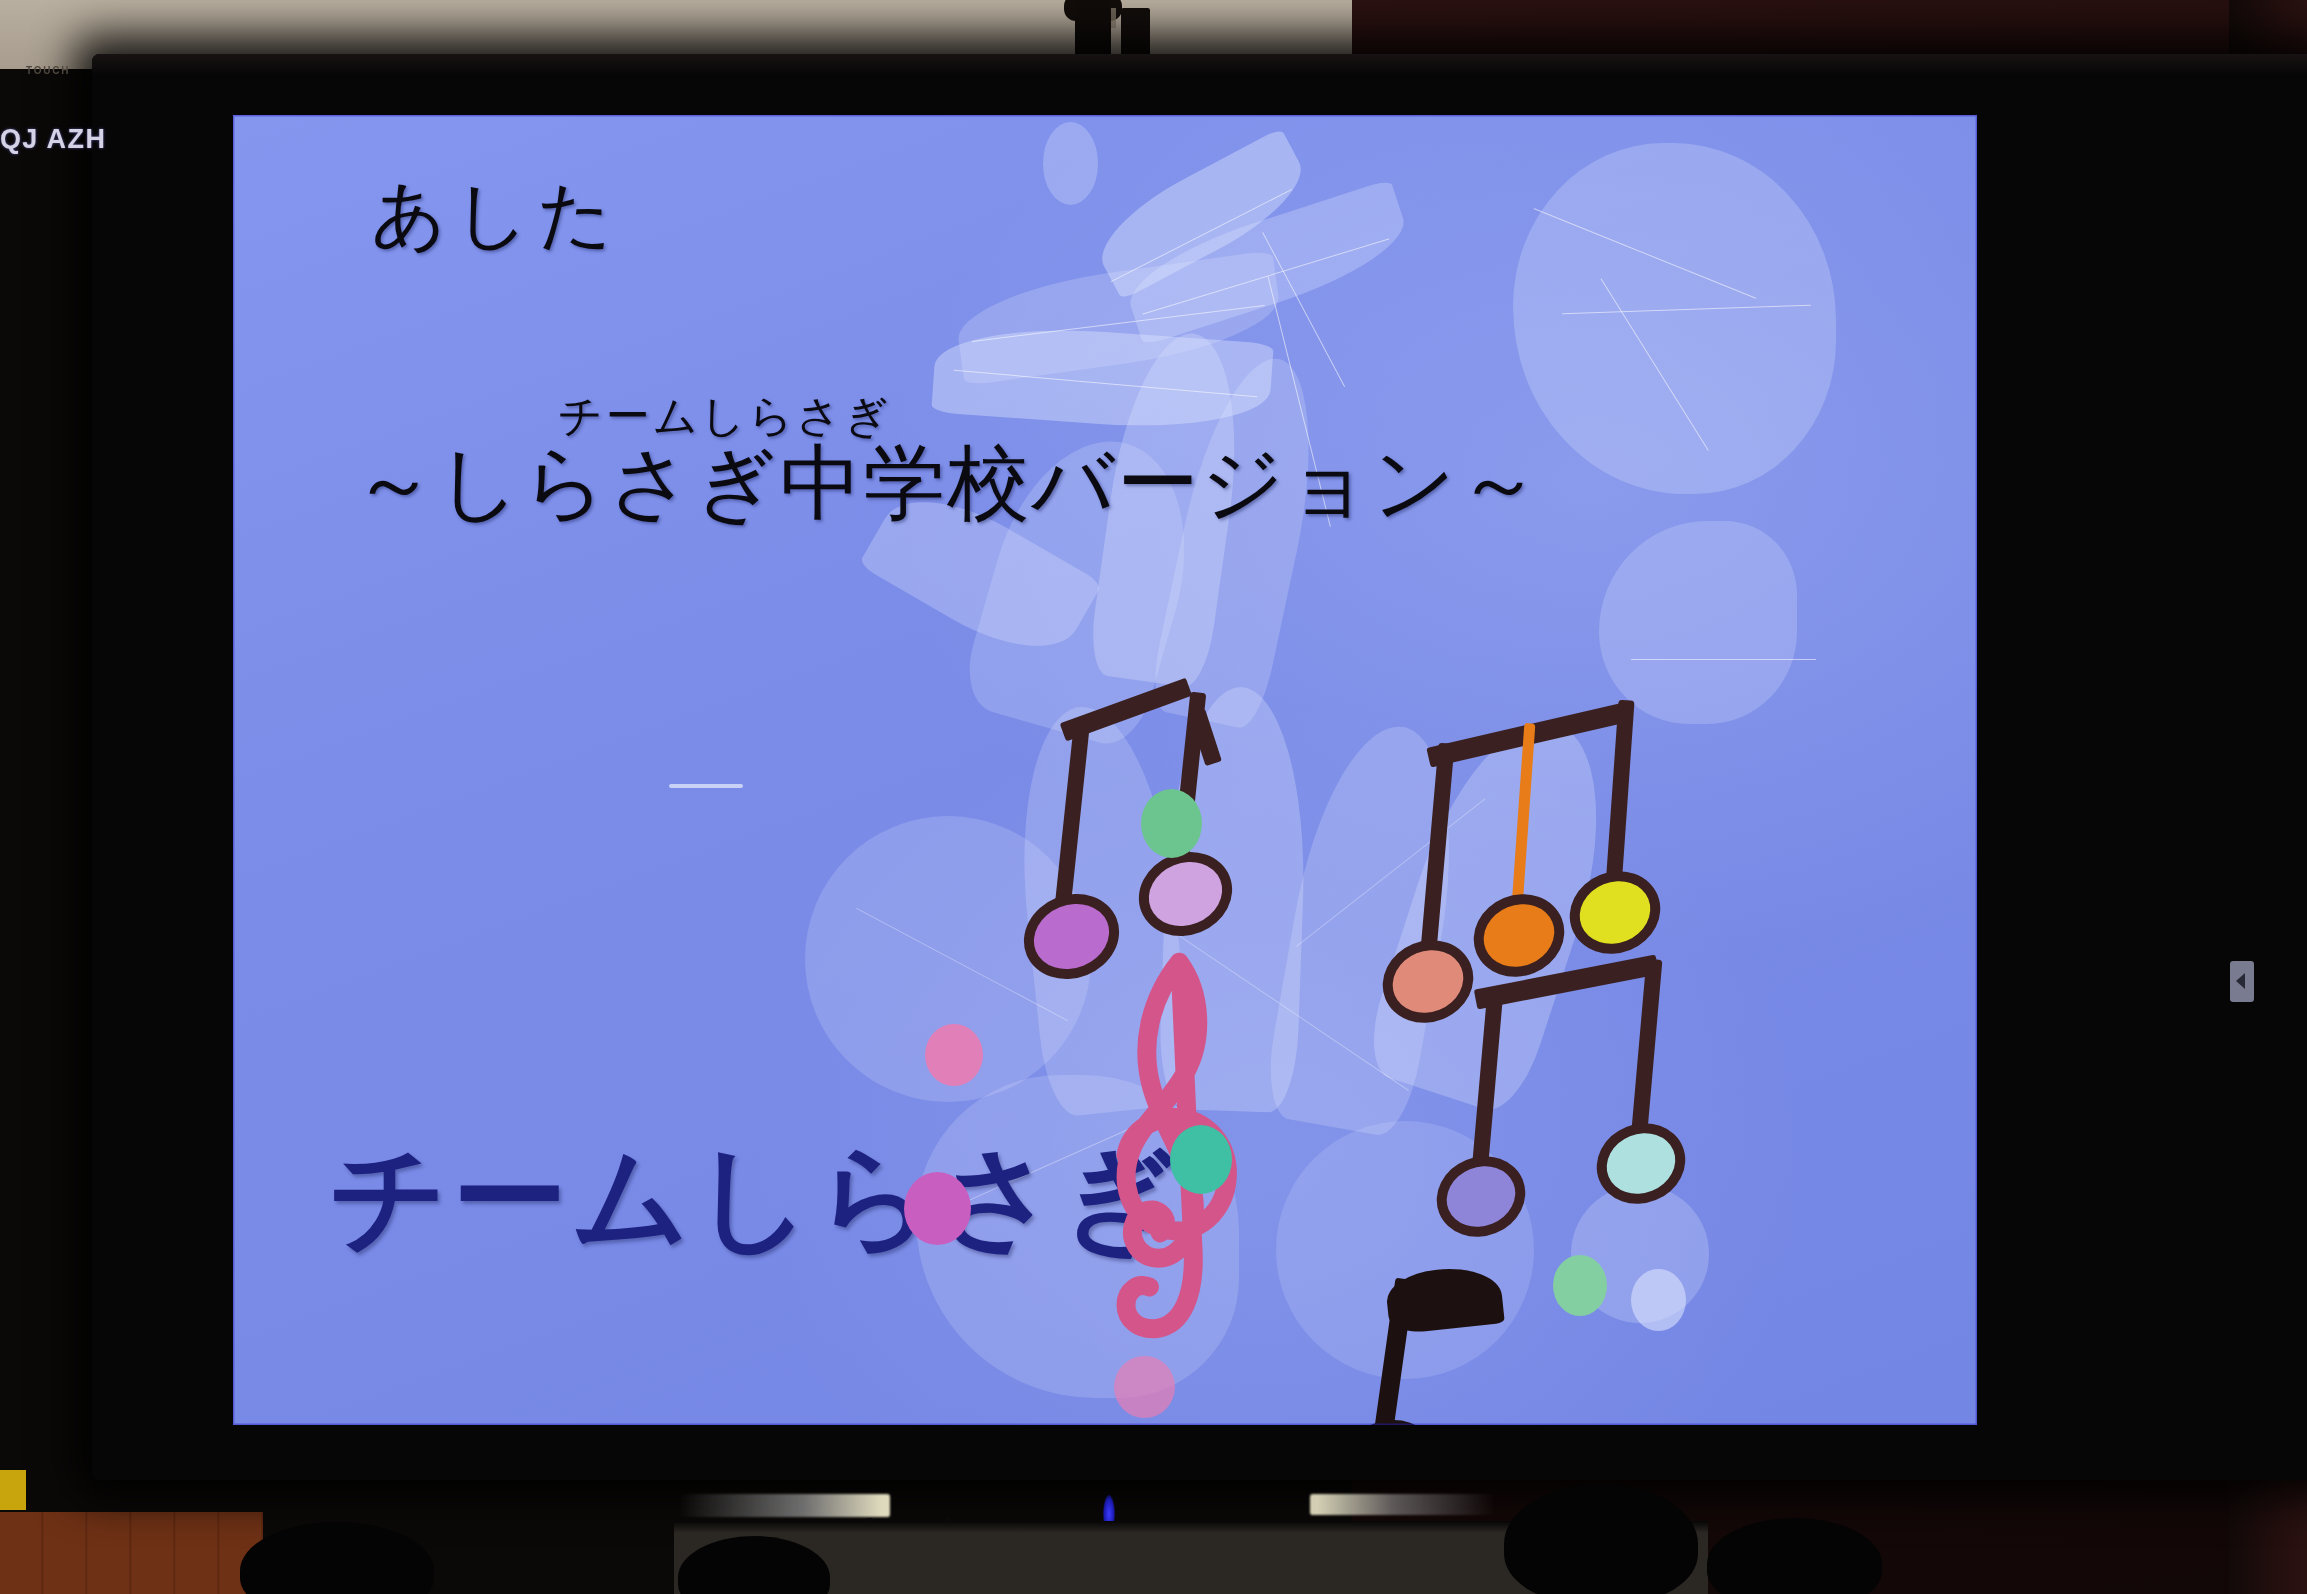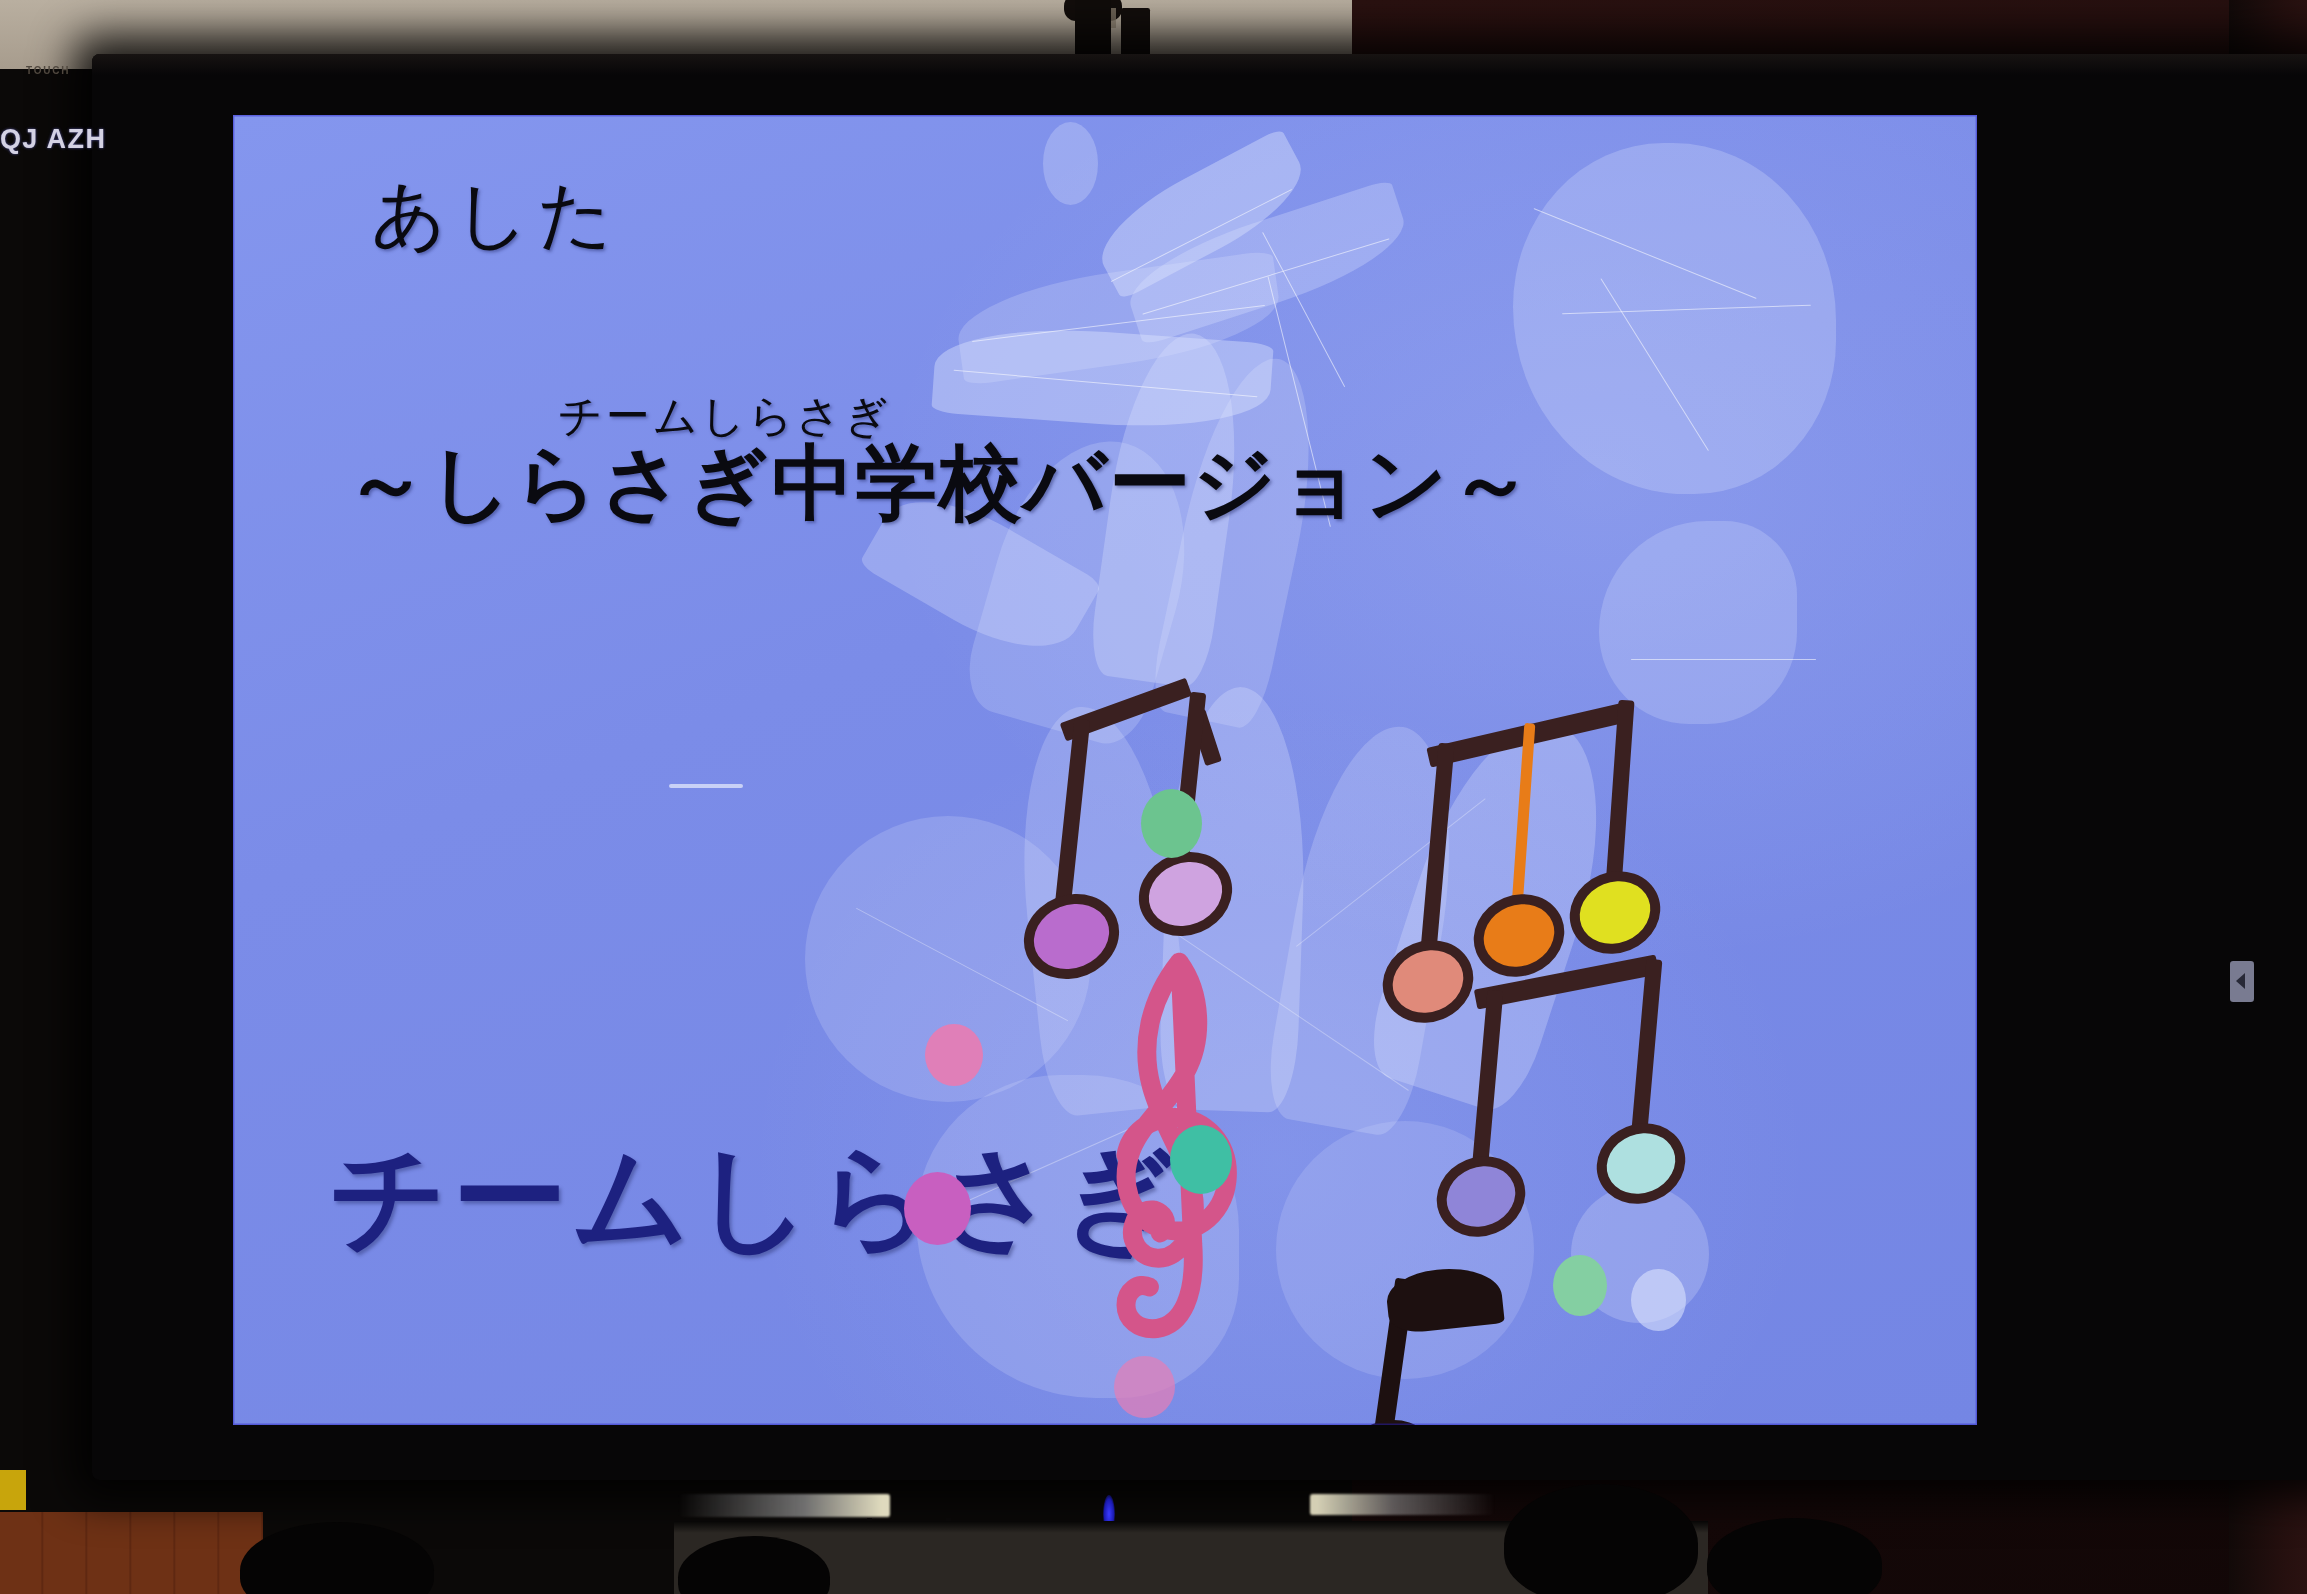--- a/index.html
+++ b/index.html
@@ -90,21 +90,21 @@
   .leaf-vein{position:absolute;background:rgba(255,255,255,.55);height:1.4px;border-radius:0.9px;}
   .blob{position:absolute;border-radius:50%;background:rgba(225,232,255,.28);}
 
   
   .txt{position:absolute;color:#0a0a10;white-space:nowrap;
        font-family:"DejaVu Sans","Liberation Sans",sans-serif;
        text-shadow:1.8px 2.3px 3.2px rgba(25,30,90,.42);}
   .furigana-1{left:138px;top:51px;font-size:74px;letter-spacing:7.4px;font-weight:500;}
   .title-main{left:125px;top:138px;font-size:124px;letter-spacing:4.6px;font-weight:600;}
   .furigana-2{left:325px;top:272px;font-size:44px;letter-spacing:2.8px;font-weight:500;}
-  .subtitle{left:112px;top:314px;font-size:82px;letter-spacing:1.8px;font-weight:700;}
+  .subtitle{left:120px;top:314px;font-size:82px;letter-spacing:1.8px;font-weight:400;}
   .team-name{left:97px;top:1006px;font-size:115px;letter-spacing:4.6px;font-weight:600;
        color:#1d2180;text-shadow:2.3px 2.8px 3.7px rgba(20,25,80,.35);}
 
   .stray-dash{position:absolute;left:436px;top:669px;width:74px;height:4.2px;
        background:rgba(222,228,250,.78);border-radius:2.3px;filter:blur(0.5px);}
 
   
   .note-stem{position:absolute;background:#3a2020;border-radius:3.7px;}
   .note-head{position:absolute;border-radius:50%;border:10px solid #3a2020;box-sizing:border-box;
        transform:rotate(-22deg);}

